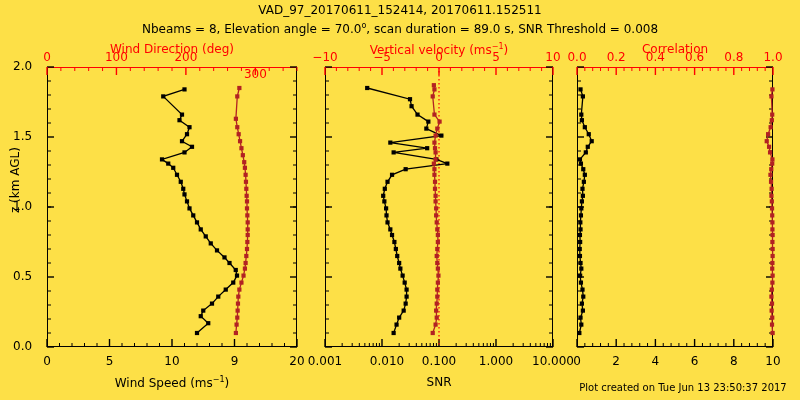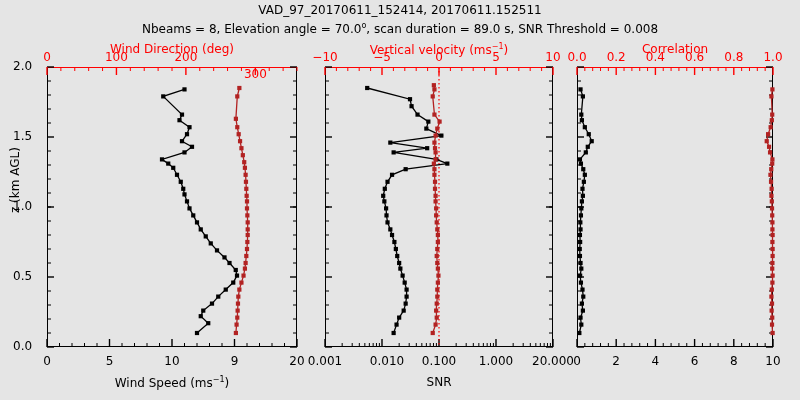--- a/index.html
+++ b/index.html
@@ -1,19 +1,19 @@
 <!DOCTYPE html>
 <html><head>
 <meta charset="utf-8">
 <style>
   html,body{margin:0;padding:0;background:#ffffff;}
   body{width:800px;height:400px;overflow:hidden;
        font-family:"DejaVu Sans","Liberation Sans",sans-serif;
        -webkit-font-smoothing:none;}
-  #root{position:relative;width:800px;height:400px;background:#e5e5e5;}
+  #root{position:relative;width:800px;height:400px;background:#fde047;}
 
   .txt{position:absolute;white-space:nowrap;color:#000;}
   .red{color:#ff0000;}
   .ttl{font-size:12px;}
   .axlab{font-size:12px;}
   .tick{font-size:12px;}
   .center{transform:translateX(-50%);}
 
   .panel{position:absolute;box-sizing:border-box;}
   .frame{position:absolute;inset:0;border:1.5px solid #000;
@@ -22,20 +22,21 @@
   .sup{font-size:8px;vertical-align:super;}
 </style>
 </head>
 <body>
 
 <div id="root">
 
   <div class="txt ttl center" style="left:400px;top:3px;">VAD_97_20170611_152414, 20170611.152511</div>
   <div class="txt ttl center" id="subtitle" style="left:400px;top:21px;">Nbeams = 8, Elevation angle = 70.0<span class="sup">o</span>, scan duration = 89.0 s, SNR Threshold = 0.008</div>
 
+  <div class="txt center" style="left:683px;top:382px;font-size:10px;">Plot created on Tue Jun 13 23:50:37 2017</div>
 
   <div class="txt axlab" id="ylabel" style="left:8px;top:213px;transform:rotate(-90deg);transform-origin:0 0;">z (km AGL)</div>
 
   <div class="panel" id="p1" style="left:47px;top:67px;width:250px;height:280px;">
     <div class="frame"></div>
     <svg id="svg1" width="250" height="280">
         <line x1="0" y1="280" x2="7" y2="280" stroke="#000" stroke-width="1.4"></line>
         <line x1="250" y1="280" x2="243" y2="280" stroke="#000" stroke-width="1.4"></line>
         <line x1="0" y1="210" x2="7" y2="210" stroke="#000" stroke-width="1.4"></line>
         <line x1="250" y1="210" x2="243" y2="210" stroke="#000" stroke-width="1.4"></line>
@@ -572,21 +573,21 @@
       <div class="txt tick center" style="left: 234.5px; top: 354px;">9</div>
       <div class="txt tick center" style="left: 297px; top: 354px;">20</div>
       <div class="txt tick red center" style="left: 47px; top: 50px;">0</div>
       <div class="txt tick red center" style="left: 116.444px; top: 50px;">100</div>
       <div class="txt tick red center" style="left: 185.889px; top: 50px;">200</div>
       <div class="txt tick red center" style="left: 255.333px; top: 50px; margin-top: 17px;">300</div>
       <div class="txt tick center" style="left: 325px; top: 354px;">0.001</div>
       <div class="txt tick center" style="left: 387px; top: 354px;">0.010</div>
       <div class="txt tick center" style="left: 439px; top: 354px;">0.100</div>
       <div class="txt tick center" style="left: 496px; top: 354px;">1.000</div>
-      <div class="txt tick center" style="left: 553px; top: 354px;">20.000</div>
+      <div class="txt tick center" style="left: 553px; top: 354px;">10.000</div>
       <div class="txt tick red center" style="left: 325px; top: 50px;">−10</div>
       <div class="txt tick red center" style="left: 382px; top: 50px;">−5</div>
       <div class="txt tick red center" style="left: 439px; top: 50px;">0</div>
       <div class="txt tick red center" style="left: 496px; top: 50px;">5</div>
       <div class="txt tick red center" style="left: 553px; top: 50px;">10</div>
       <div class="txt tick center" style="left: 577px; top: 354px;">0</div>
       <div class="txt tick center" style="left: 616.2px; top: 354px;">2</div>
       <div class="txt tick center" style="left: 655.4px; top: 354px;">4</div>
       <div class="txt tick center" style="left: 694.6px; top: 354px;">6</div>
       <div class="txt tick center" style="left: 733.8px; top: 354px;">8</div>

